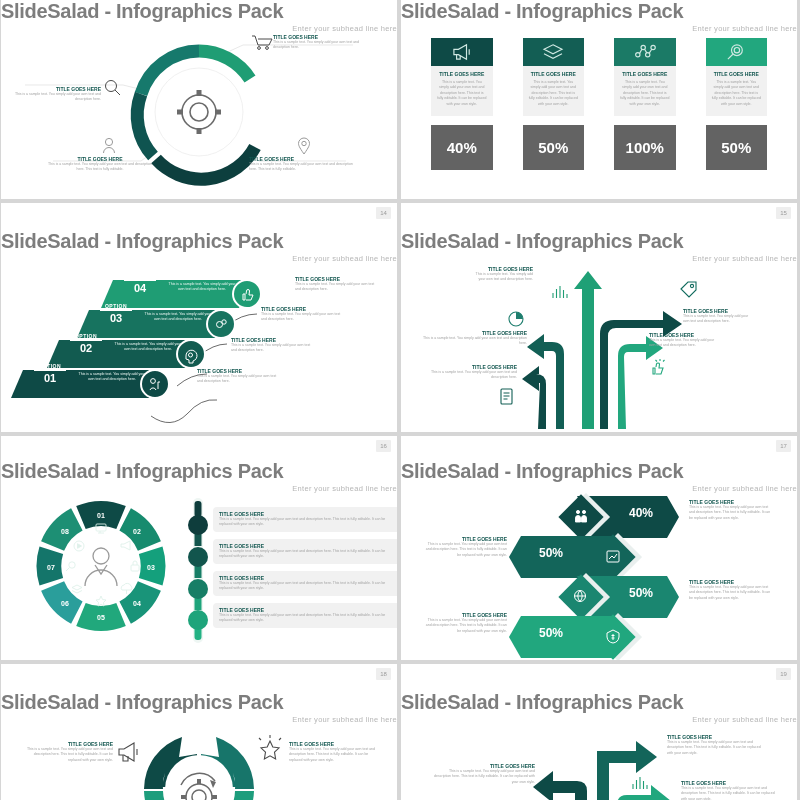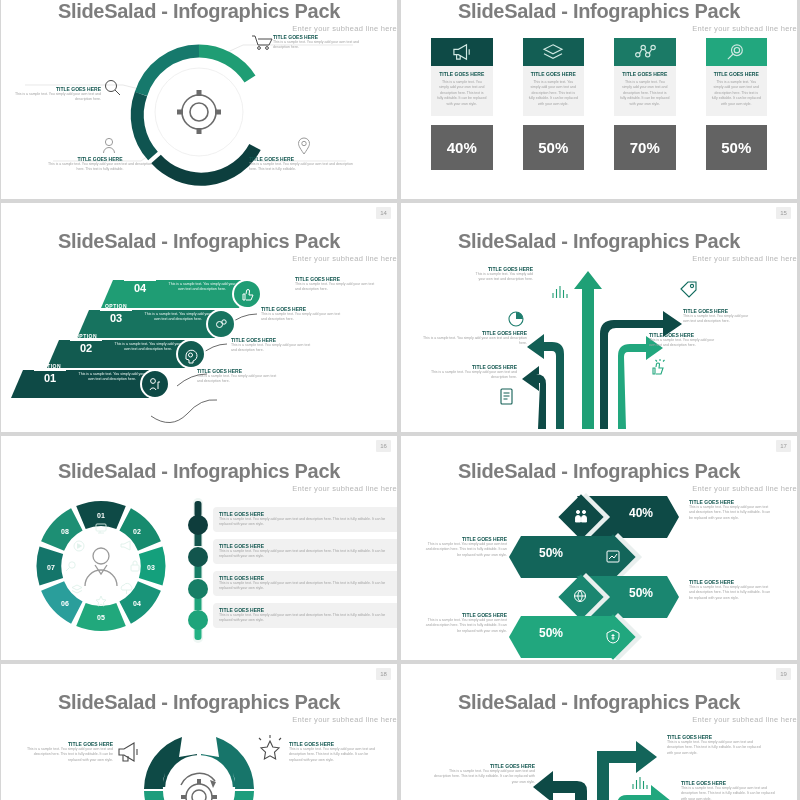--- a/index.html
+++ b/index.html
@@ -34,21 +34,21 @@
 
   .pagenum{
     position:absolute;top:4px;right:6px;
     width:15px;height:12px;
     background:#eeeeee;color:#9b9b9b;
     font-size:6px;line-height:12px;text-align:center;
     border-radius:1px;
   }
   .title{
     position:absolute;top:24px;left:0;width:100%;
-    text-align:center;
+    text-align:left;
     font-size:20px;font-weight:bold;color:#7d7d7d;
     letter-spacing:-0.3px;
   }
   .subtitle{
     position:absolute;top:48px;left:0;width:100%;
     text-align:right;
     font-size:7.5px;color:#b6b6b6;letter-spacing:0.3px;
   }
   svg{display:block;overflow:visible;}
   .body-txt{font-size:3.5px;line-height:1.55;color:#a3a3a3;}
@@ -184,21 +184,21 @@
                   <circle cx="21" cy="5" r="2.4"></circle>
                   <path d="M6 11.5 L8.5 7 M11.5 7 L14 11 M16.5 11.5 L19.5 7"></path>
                 </g>
               </svg>
           </div>
           <div style="background:#f1f1f1;padding:5px 6px 9px;">
             <div class="hd-txt" style="text-align:center;">TITLE GOES HERE</div>
             <div class="body-txt" style="text-align:center;margin-top:3px;">This is a sample text. You simply add your own text and description here. This text is fully editable. It can be replaced with your own style.</div>
           </div>
           <div style="margin-top:9px;height:45px;background:#636363;color:#fff;font-size:15px;font-weight:bold;display:flex;align-items:center;justify-content:center;">
-            <span>70%</span>
+            <span>100%</span>
           </div>
         </div>
 
         <div style="width:76px;">
           <div style="height:28px;background:#22a77e;display:flex;align-items:center;justify-content:center;">
             <svg width="22" height="18" viewBox="0 0 24 20">
                 <g stroke="#cfe8e2" stroke-width="1.3" fill="none">
                   <circle cx="13" cy="8" r="6"></circle>
                   <circle cx="13" cy="8" r="3"></circle>
                   <path d="M8.5 12.5 L3 18"></path>

